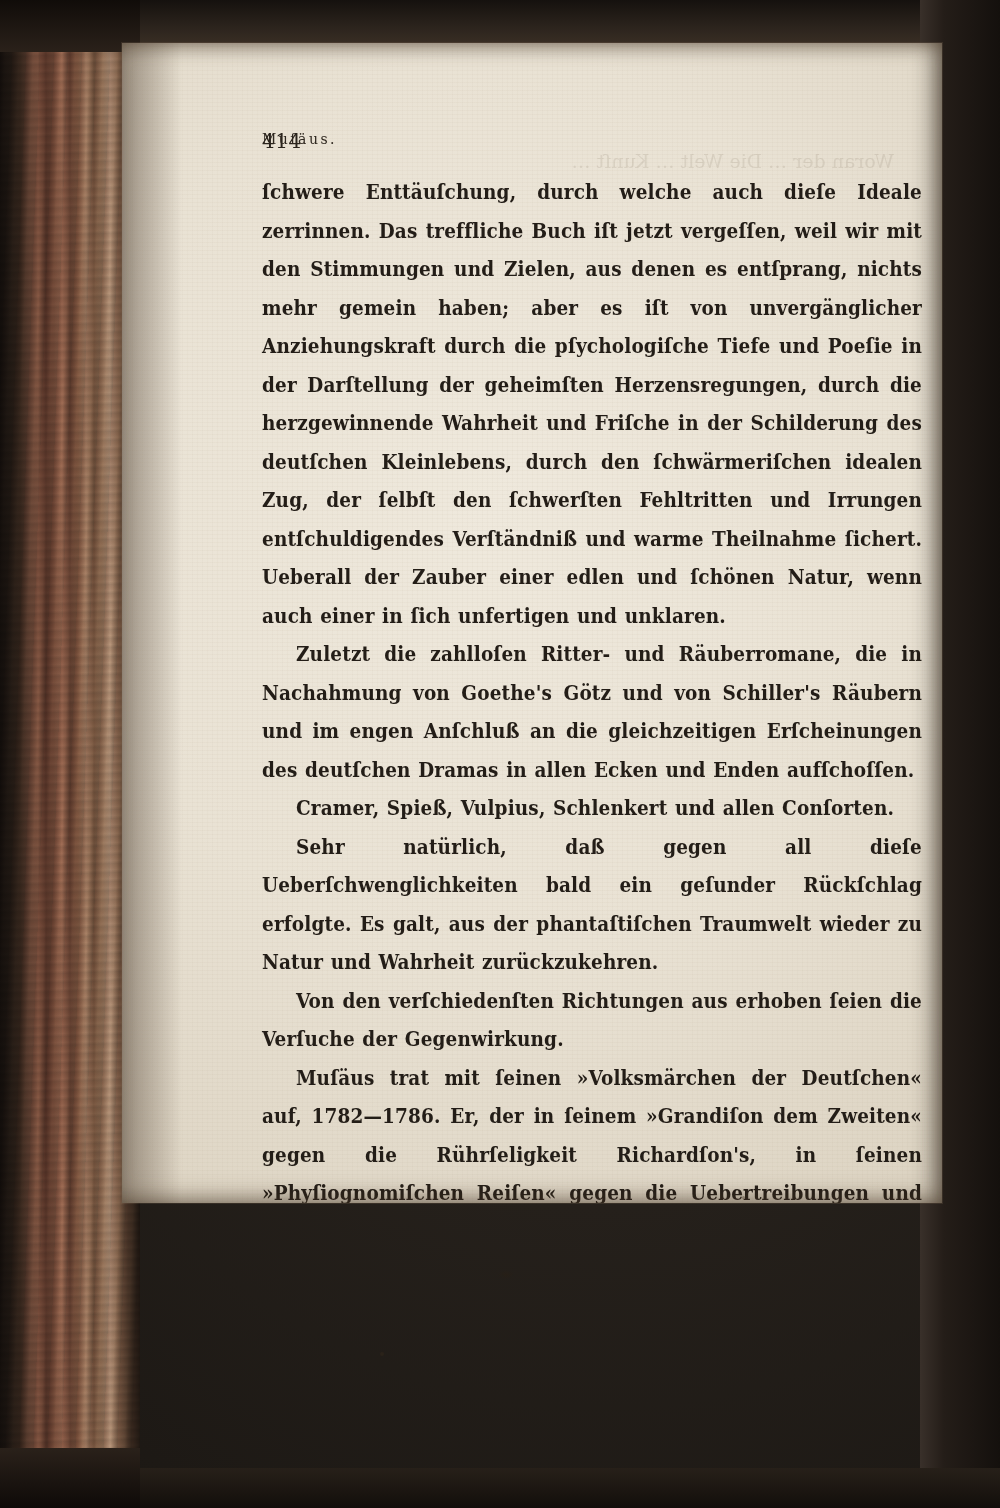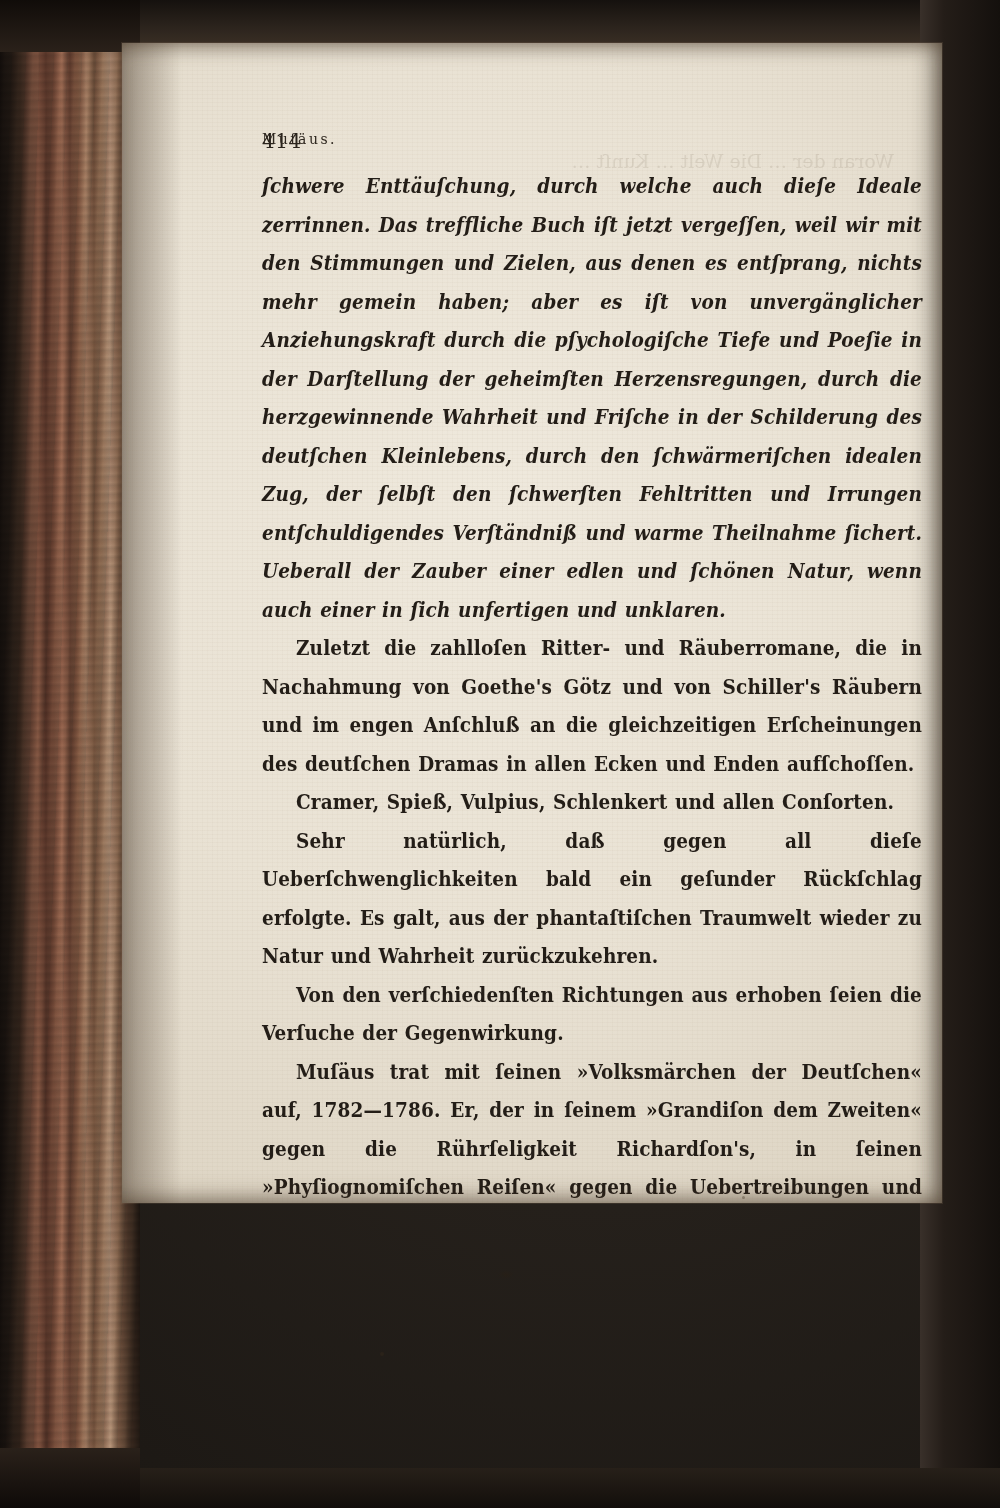--- a/index.html
+++ b/index.html
@@ -223,22 +223,21 @@
     text-align: justify;
     text-align-last: left;
     letter-spacing: 0.15px;
     word-spacing: 1px;
     text-rendering: optimizeLegibility;
   }
   p.para.indent {
     text-indent: 34px;
   }
   p.para.first {
-    margin-top: 4px;
-    font-style: italic;
+    margin-top: 10px;
   }
 
   
   .fraktur {
     font-family: "DejaVu Serif", serif;
     font-weight: 600;
     font-stretch: semi-condensed;
   }
 
   

